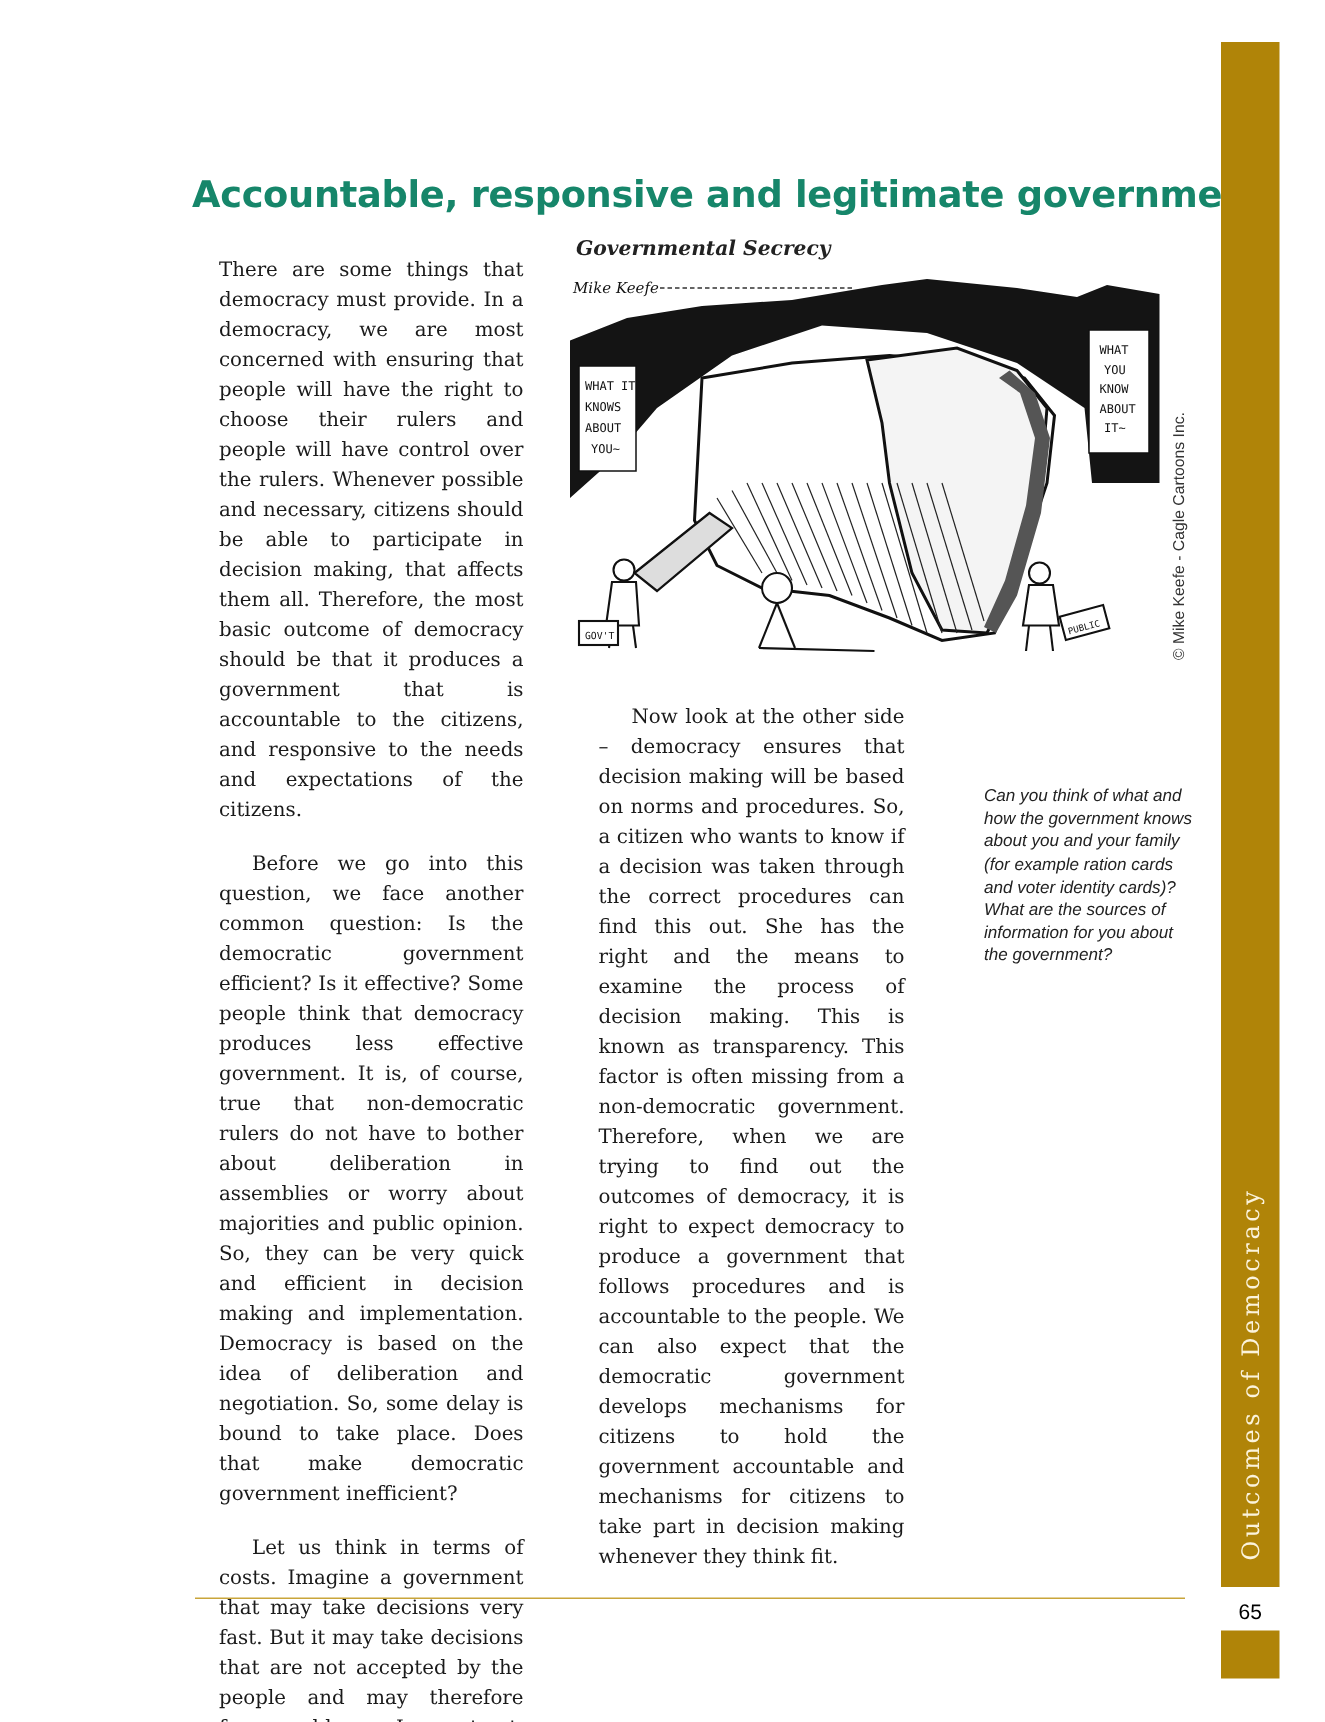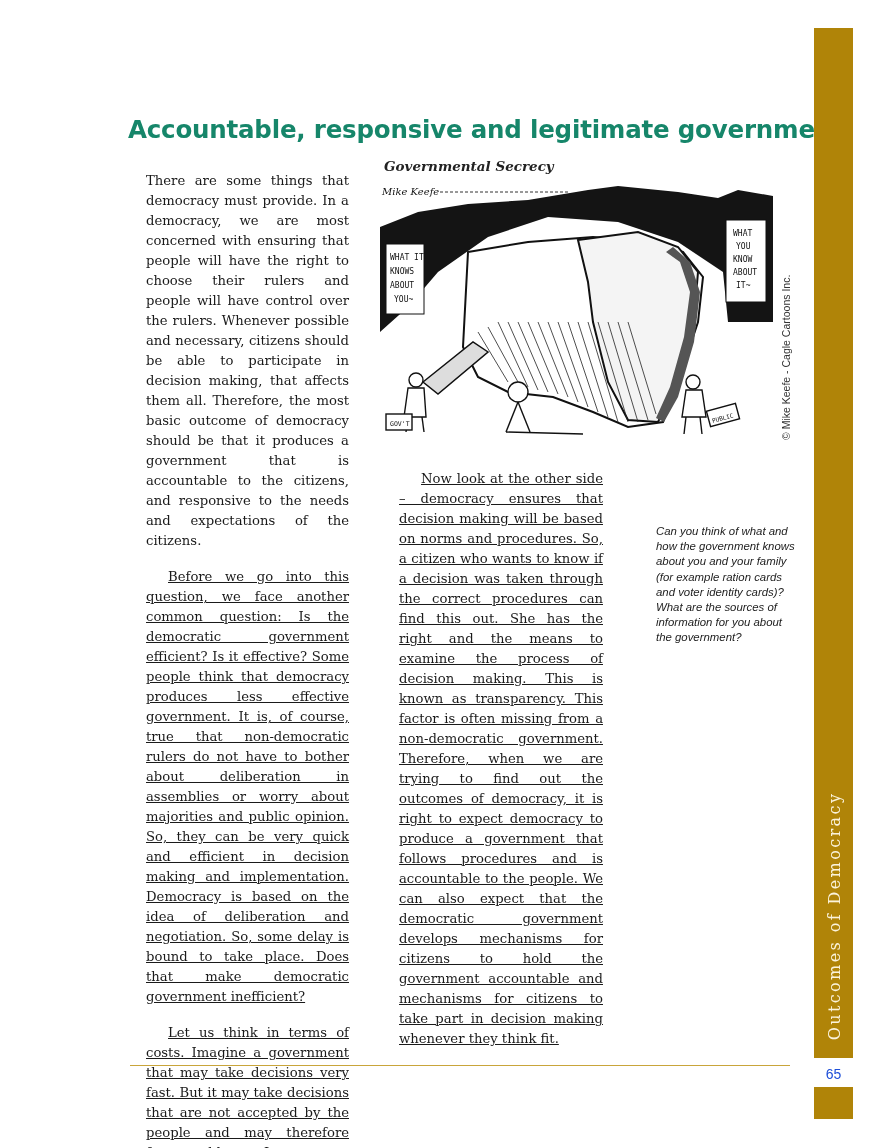--- a/index.html
+++ b/index.html
@@ -1,28 +1,28 @@
 <!DOCTYPE html>
 <html><head>
 <meta charset="utf-8">
 <style>
   html, body { margin: 0; padding: 0; background: #ffffff; }
   body { width: 883px; height: 1148px; position: relative; overflow: hidden; font-family: "DejaVu Serif", serif; color: #1a1a1a; }
 
   .side-bar { position: absolute; left: 814px; top: 28px; width: 39px; height: 1030px; background: #b08408; }
   .side-bar .side-title { position: absolute; left: 0; bottom: 12px; width: 39px; height: 260px; }
   .side-title span { position: absolute; left: 50%; top: 50%; transform: translate(-50%, -50%) rotate(-90deg); white-space: nowrap; color: #fbf3dc; font-family: "DejaVu Serif", serif; font-size: 16px; letter-spacing: 2.4px; }
-  .page-num-box { position: absolute; left: 814px; top: 1062px; width: 39px; height: 24px; text-align: center; font-family: "Liberation Sans", sans-serif; font-size: 14px; color: #1d4ed8; line-height: 24px; }
+  .page-num-box { position: absolute; left: 814px; top: 1062px; width: 39px; height: 24px; text-align: center; font-family: "Liberation Sans", sans-serif; font-size: 14px; color: #000000; line-height: 24px; }
   .side-foot { position: absolute; left: 814px; top: 1087px; width: 39px; height: 32px; background: #b08408; }
 
   .page-title { position: absolute; left: 128px; top: 115px; margin: 0; font-family: "DejaVu Sans", sans-serif; font-weight: bold; font-size: 24.5px; color: #16866a; letter-spacing: -0.2px; white-space: nowrap; }
 
   .col { position: absolute; font-size: 13.2px; line-height: 20px; text-align: justify; }
   .col p { margin: 16px; }
-  .col p.indent { text-indent: 22px; text-decoration: underline; }
+  .col p.indent { text-indent: 22px; }
   .col-left { left: 130px; top: 155px; width: 235px; }
   .col-mid { left: 383px; top: 453px; width: 236px; }
 
   .cartoon-caption { position: absolute; left: 384px; top: 158px; font-family: "DejaVu Serif", serif; font-style: italic; font-weight: bold; font-size: 13.5px; color: #222; }
   .cartoon { position: absolute; left: 378px; top: 182px; width: 402px; height: 255px; }
   .cartoon-credit { position: absolute; left: 780px; top: 440px; width: 20px; height: 0; }
   .cartoon-credit span { position: absolute; left: 0; top: 0; transform-origin: 0 0; transform: rotate(-90deg); white-space: nowrap; font-family: "Liberation Sans", sans-serif; font-size: 10.5px; color: #333; }
 
   .side-note { position: absolute; left: 656px; top: 488px; width: 140px; font-family: "Liberation Sans", sans-serif; font-style: italic; font-size: 11.4px; line-height: 15.2px; color: #222; margin-top: 36px; }
   .side-note p { margin: 0; }

